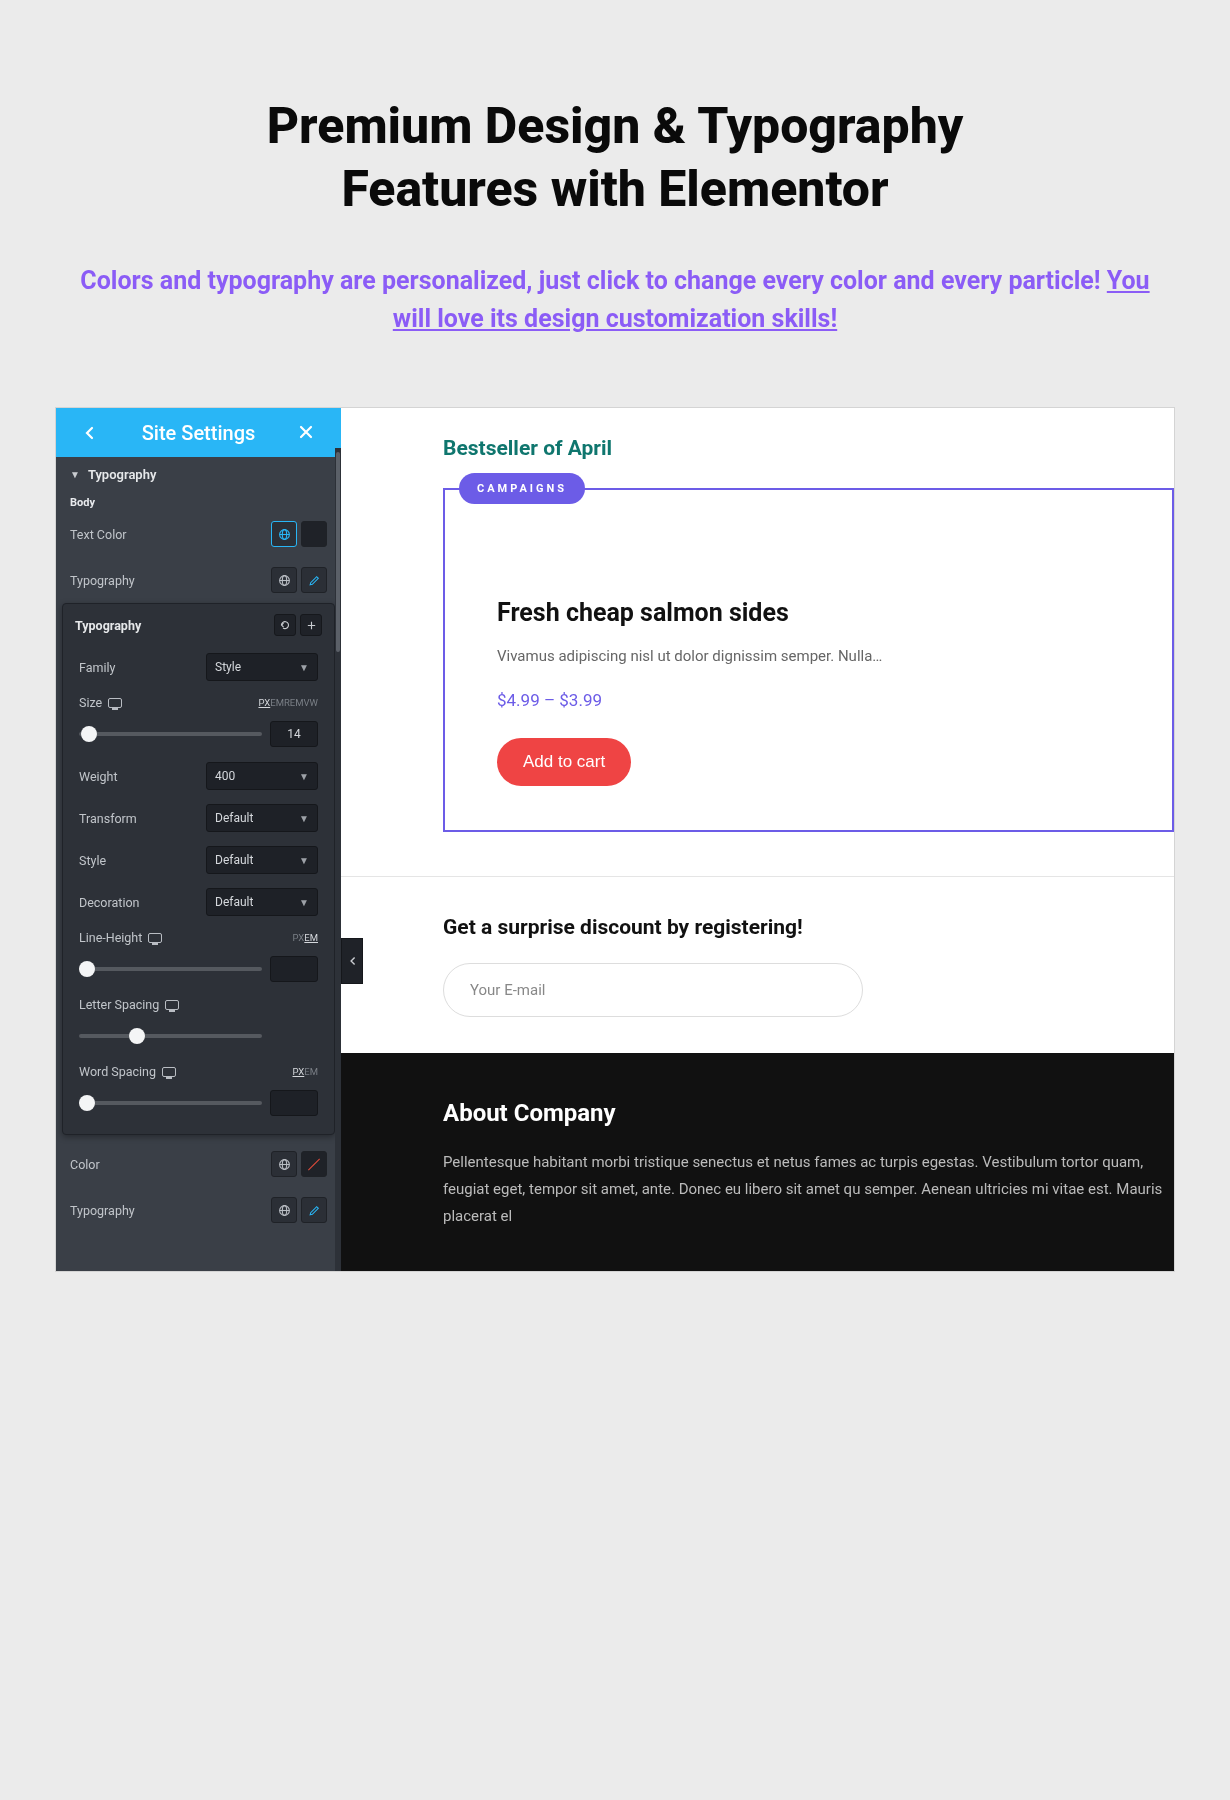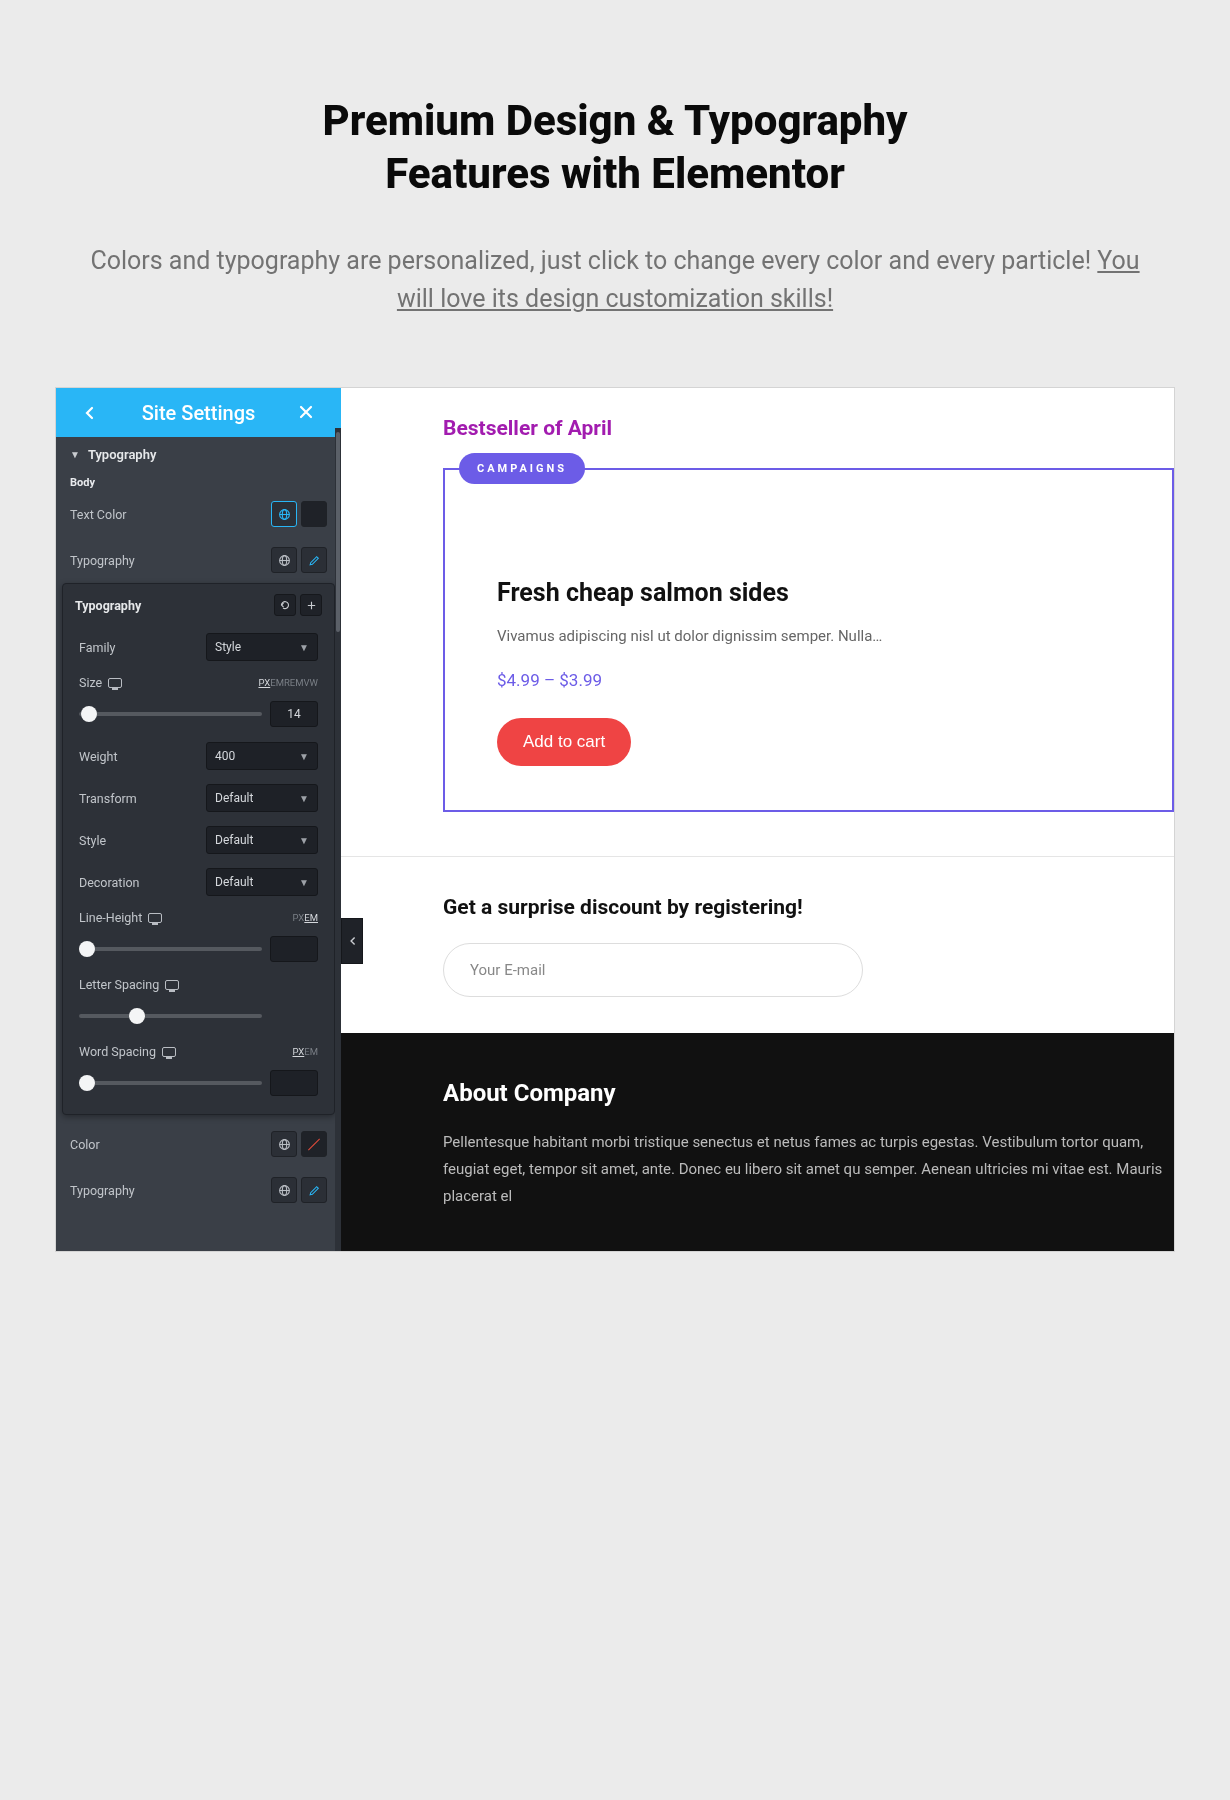--- a/index.html
+++ b/index.html
@@ -1,20 +1,20 @@
 <!DOCTYPE html>
 <html><head>
 <meta charset="utf-8">
 <style>
 * { margin: 0; padding: 0; box-sizing: border-box; }
 body { font-family: -apple-system, BlinkMacSystemFont, "Segoe UI", Roboto, Helvetica, Arial, sans-serif; background: #ebebeb; width: 1230px; height: 1800px; overflow: hidden; }
 
 .hero { text-align: center; padding: 95px 80px 40px; }
-.hero h1 { font-size: 42px; font-weight: 800; line-height: 1.25; color: #0a0a0a; margin-bottom: 42px; }
-.hero p { font-size: 25px; color: #737373; line-height: 1.5; font-weight: 400; }
+.hero h1 { font-size: 50px; font-weight: 800; line-height: 1.25; color: #0a0a0a; margin-bottom: 42px; }
+.hero p { font-size: 25px; color: #8b5cf6; line-height: 1.5; font-weight: 700; }
 .hero p .ul { text-decoration: underline; }
 
 .app-window { margin: 30px 55px 0; background: #fff; border: 1px solid #d4d4d4; height: 865px; overflow: hidden; display: flex; position: relative; }
 
 
 .sidebar { width: 285px; background: #3a3f47; color: #cfd3d8; display: flex; flex-direction: column; font-size: 13px; position: relative; }
 .side-inner { flex: 1; overflow: hidden; }
 .sb-header { background: #29b6f6; color: #fff; display: flex; align-items: center; height: 49px; padding: 0 28px; font-size: 20px; font-weight: 500; }
 .sb-header .back { width: 22px; display: flex; align-items: center; }
 .sb-header .title { flex: 1; text-align: center; }
@@ -59,21 +59,21 @@
 
 .scrollbar { position: absolute; right: 0; top: 40px; bottom: 0; width: 6px; background: #2d3138; }
 .scrollbar .th { position: absolute; left: 1px; right: 1px; top: 4px; height: 200px; background: #5b6068; border-radius: 3px; }
 
 
 .collapse-tab { position: absolute; left: 285px; top: 530px; width: 22px; height: 46px; background: #1f2228; border: 1px solid #15171b; display: flex; align-items: center; justify-content: center; color: #c9ccd0; font-size: 12px; z-index: 5; }
 
 
 .preview { flex: 1; background: #fff; overflow: hidden; }
 .pv-inner { padding: 28px 0 0 102px; }
-.pv-h { font-size: 21px; font-weight: 700; color: #a21caf; margin-bottom: 28px; }
+.pv-h { font-size: 21px; font-weight: 700; color: #0f766e; margin-bottom: 28px; }
 
 .card { border: 2px solid #6c5ce7; position: relative; margin-right: 0; padding: 60px 52px 44px; }
 .badge { position: absolute; top: -17px; left: 14px; background: #6c5ce7; color: #fff; letter-spacing: 3px; font-size: 11px; font-weight: 700; padding: 9px 18px; border-radius: 16px; }
 .card h3 { font-size: 25px; font-weight: 700; color: #111; margin: 48px 0 18px; }
 .card p.desc { color: #666; font-size: 15px; line-height: 1.55; }
 .price { color: #6c5ce7; font-size: 17px; margin: 22px 0 28px; }
 .cart-btn { background: #ef4444; color: #fff; border: 0; padding: 14px 26px; border-radius: 26px; font-size: 17px; font-weight: 500; text-align: right; }
 
 .divider { height: 1px; background: #e5e5e5; margin: 44px 0 0 -102px; }
 .surprise { padding: 38px 0 0; }

